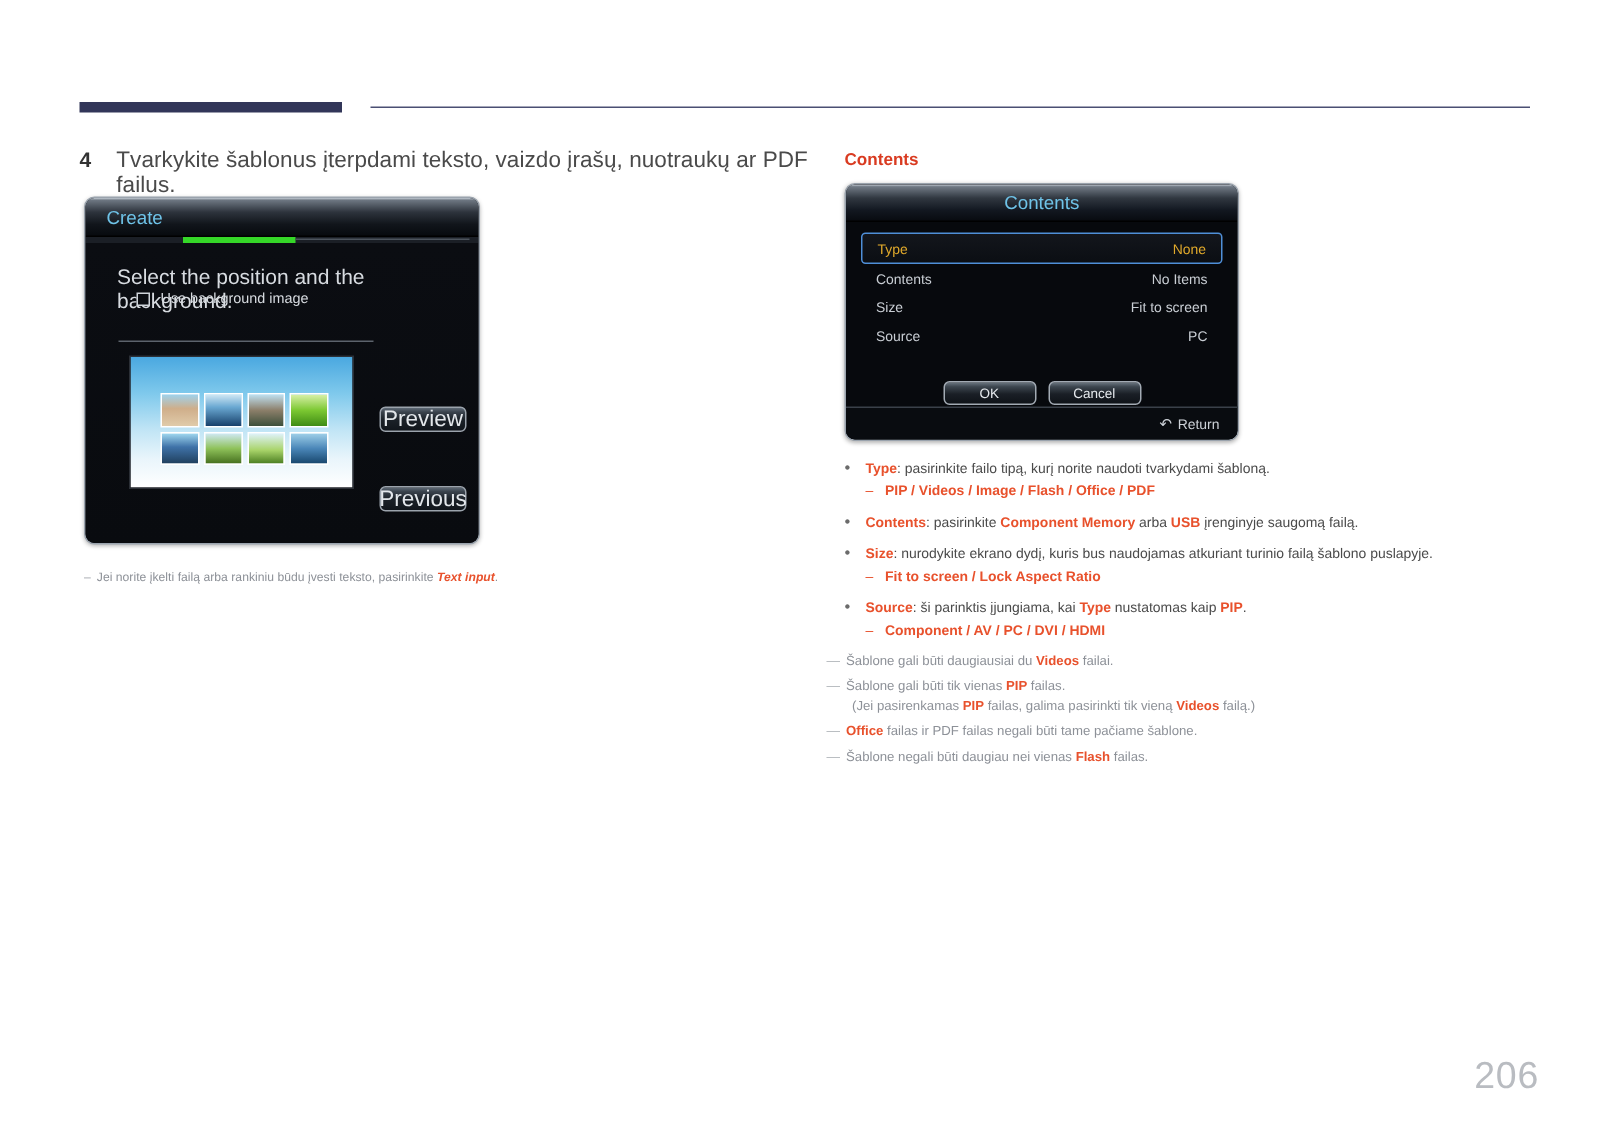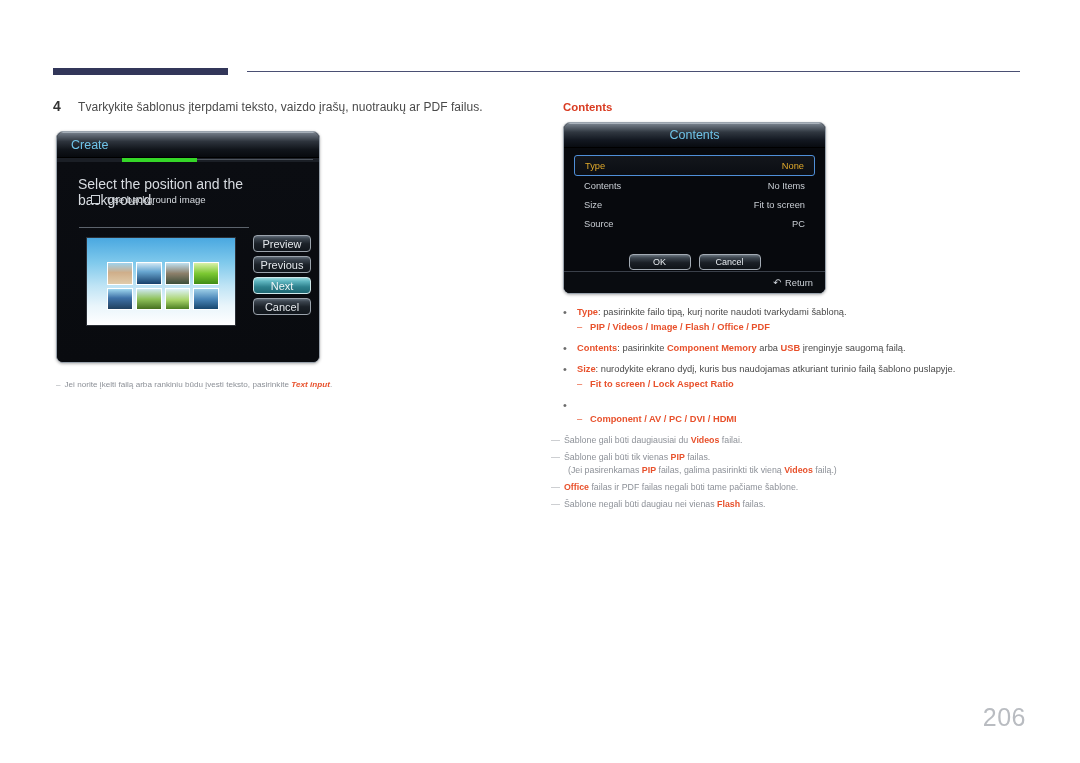--- a/index.html
+++ b/index.html
@@ -14,21 +14,21 @@
   }
 
   
   #header-rule { position:absolute; left:53px; top:66px; width:967px; height:10px; }
   #header-rule .thick { position:absolute; left:0; top:2px; width:175px; height:7px; background:#323659; }
   #header-rule .thin  { position:absolute; left:194px; top:5px; width:773px; height:1px; background:#4a4f73; }
 
   
   #step-line { position:absolute; left:53px; top:98px; width:520px; display:flex; align-items:baseline; }
   #step-line .num { font-size:14px; font-weight:bold; color:#333; width:25px; }
-  #step-line .txt { font-size:12px; color:#4a4a4a; letter-spacing:0.05px; }
+  #step-line .txt { font-size:15px; color:#4a4a4a; letter-spacing:0.05px; }
 
   
   .osd {
     position:absolute;
     background:#0a0b0f;
     border:1px solid #9aa3ad;
     border-radius:7px;
     overflow:hidden;
     box-shadow:0 1px 3px rgba(0,0,0,.3);
   }
@@ -85,22 +85,22 @@
   .ph6{background:linear-gradient(to bottom,#cfe8f2 0%,#8fc25a 50%,#46701f 100%);}
   .ph7{background:linear-gradient(to bottom,#dff2fa 0%,#a9d46a 55%,#4c7f22 100%);}
   .ph8{background:linear-gradient(to bottom,#9ecfe8 0%,#4a86b8 50%,#18476e 100%);}
 
   
   #create-buttons { position:absolute; left:196px; top:73px; width:58px; }
   .osd-btn {
     height:17px; margin-bottom:4px;
     border:1px solid #9ba3ac; border-radius:4px;
     background:linear-gradient(to bottom,#5f6a76 0%, #3a434d 18%, #1b2128 52%, #11161c 100%);
-    color:#e3e7eb; font-size:11px;
-    display:flex; align-items:center; justify-content:center;
+    color:#e3e7eb; font-size:15px;
+    display:flex; align-items:center; justify-content:center;margin-top:36px;
   }
   .osd-btn.sel {
     background:linear-gradient(to bottom,#97d9de 0%, #5fb6c0 22%, #2d808c 60%, #1f6873 100%);
     color:#f0f6f7;
     border-color:#cfe8ea;
   }
 
   
   #create-note {
     position:absolute; left:56px; top:380px; width:420px;
@@ -299,20 +299,21 @@
     </div>
     <div class="b-sub">
       <span class="dash">–</span>
       <span class="sub-txt">Fit to screen / Lock Aspect Ratio</span>
     </div>
   </div>
 
   <div class="b-item">
     <div class="b-line">
       <span class="dot">•</span>
+      <span><b>Source</b>: ši parinktis įjungiama, kai <b>Type</b> nustatomas kaip <b>PIP</b>.</span>
     </div>
     <div class="b-sub">
       <span class="dash">–</span>
       <span class="sub-txt">Component / AV / PC / DVI / HDMI</span>
     </div>
   </div>
 </div>
 
 <div id="notes">
   <div class="n-item">

